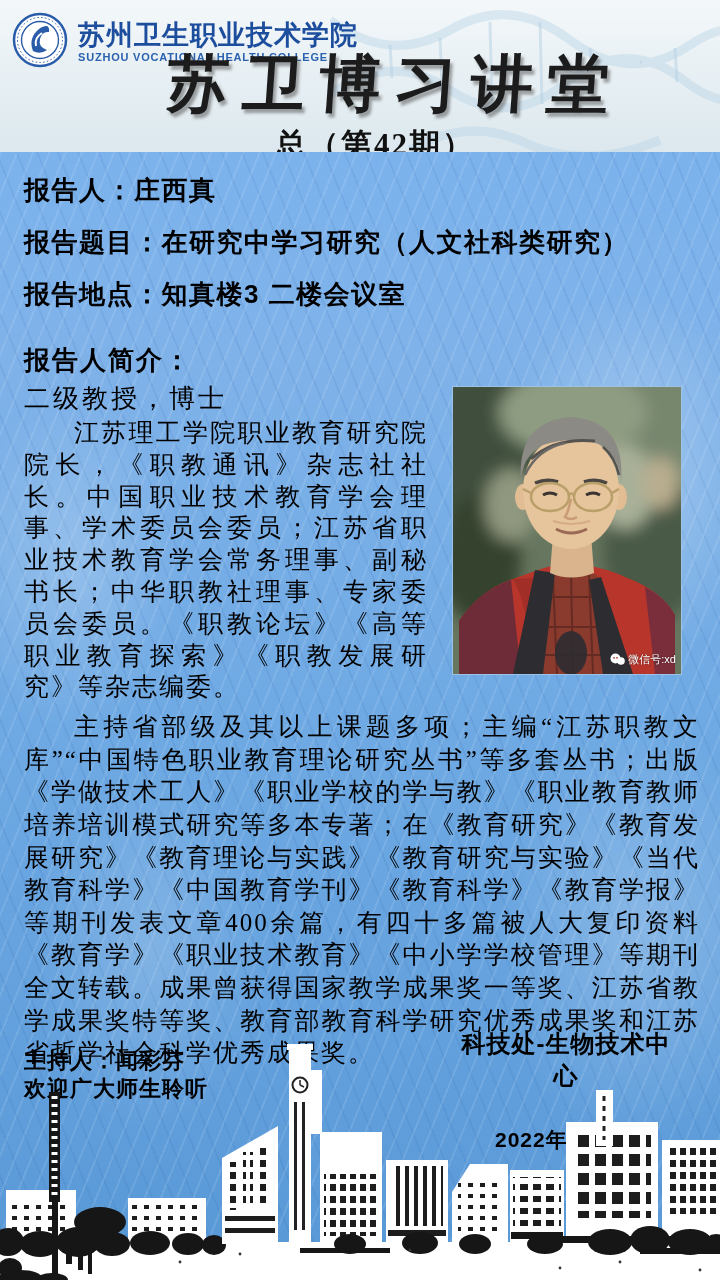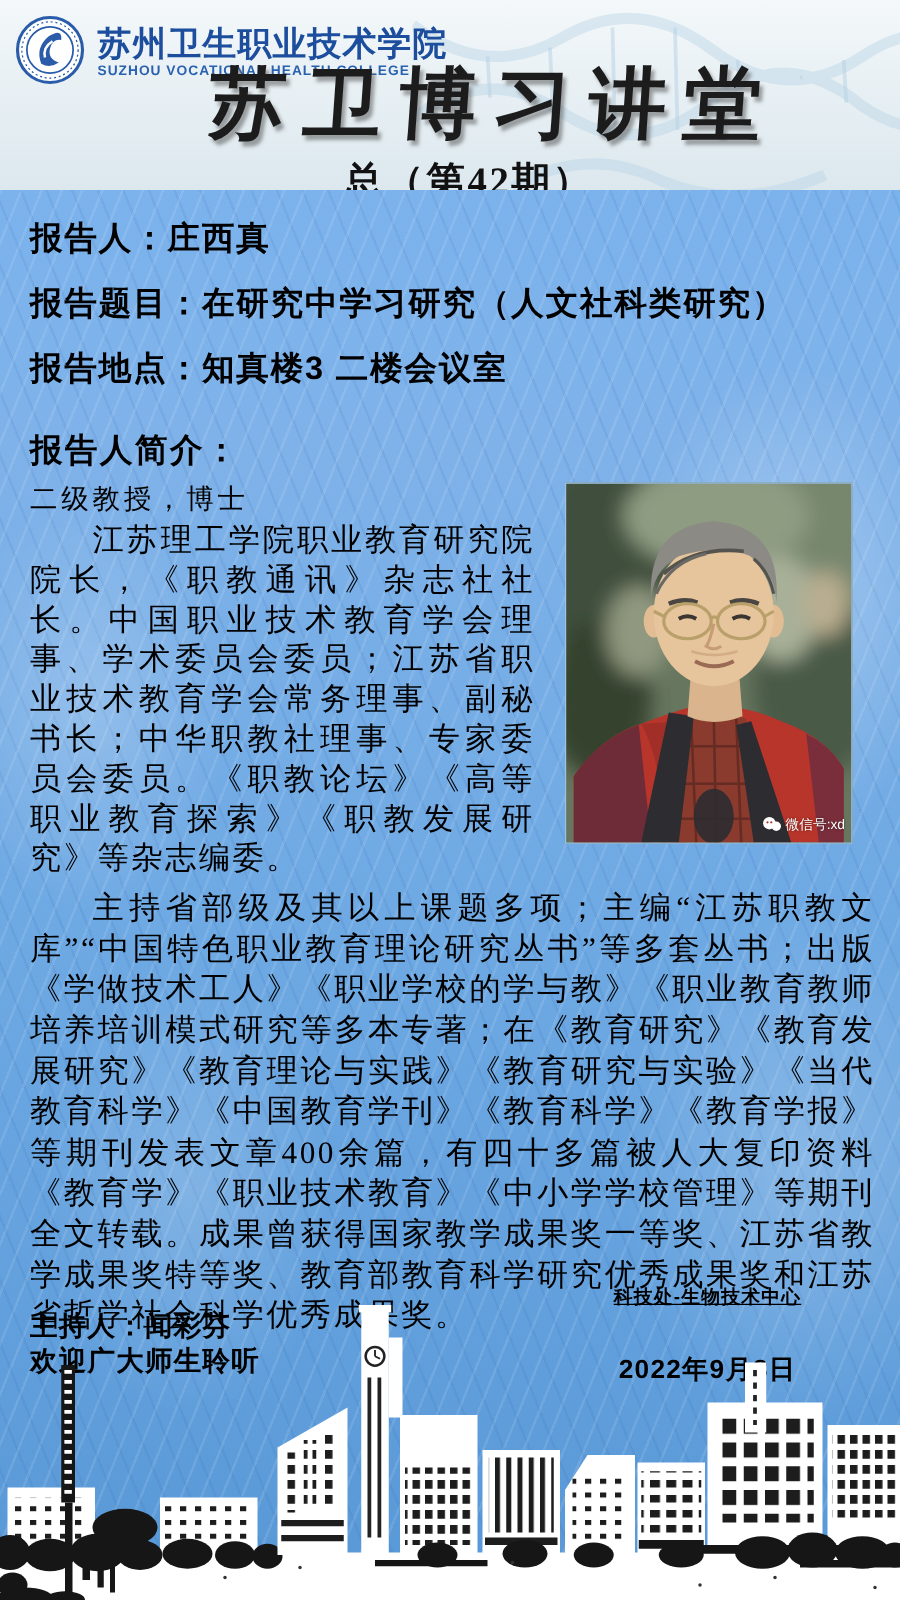--- a/index.html
+++ b/index.html
@@ -59,40 +59,40 @@
     font-size:26px;font-weight:bold;color:#000;
     letter-spacing:1.5px;line-height:52px;white-space:nowrap;
   }
 
   
   .bio{
     position:absolute;left:24px;top:342px;width:676px;
     font-family:"Liberation Serif","DejaVu Serif",serif;color:#000;
   }
   .bio-heading{font-size:26px;font-weight:bold;line-height:38px;letter-spacing:2px;}
-  .bio-line1{font-size:22px;line-height:37px;letter-spacing:3px;}
+  .bio-line1{font-size:26px;line-height:37px;letter-spacing:3px;}
   .bio-para{font-size:25px;letter-spacing:2px;text-indent:2em;text-align:justify;}
   .bio-para.narrow{width:404px;line-height:31.8px;}
   .bio-para.wide{width:676px;line-height:32.6px;margin-top:8px;}
 
   .photo{
     position:absolute;left:428px;top:44px;width:228px;height:287px;
     border:1px solid #9cc2e5;background:#6b7a66;overflow:hidden;
   }
   .watermark{
     position:absolute;right:5px;bottom:7px;display:flex;align-items:center;gap:3px;
     color:#fff;font-family:"Liberation Sans","DejaVu Sans",sans-serif;
     font-size:11px;text-shadow:0 0 2px rgba(0,0,0,.6);white-space:nowrap;
   }
 
   
   .footer-left{position:absolute;left:24px;top:1014px;margin-top:33px;}
   .footer-left div{font-size:22px;font-weight:bold;color:#000;line-height:28px;letter-spacing:1px;}
   .footer-right{position:absolute;left:456px;top:1028px;width:220px;text-align:center;}
-  .dept{font-size:15px;font-weight:bold;color:#000;letter-spacing:1px;text-decoration:underline;}
+  .dept{font-size:24px;font-weight:bold;color:#000;letter-spacing:1px;}
   .date{font-size:21px;font-weight:bold;color:#000;margin-top:34px;letter-spacing:1px;}
 
   
   .skyline{position:absolute;left:0;bottom:0;}
 </style>
 </head>
 <body>
 
 <div class="page">
 

